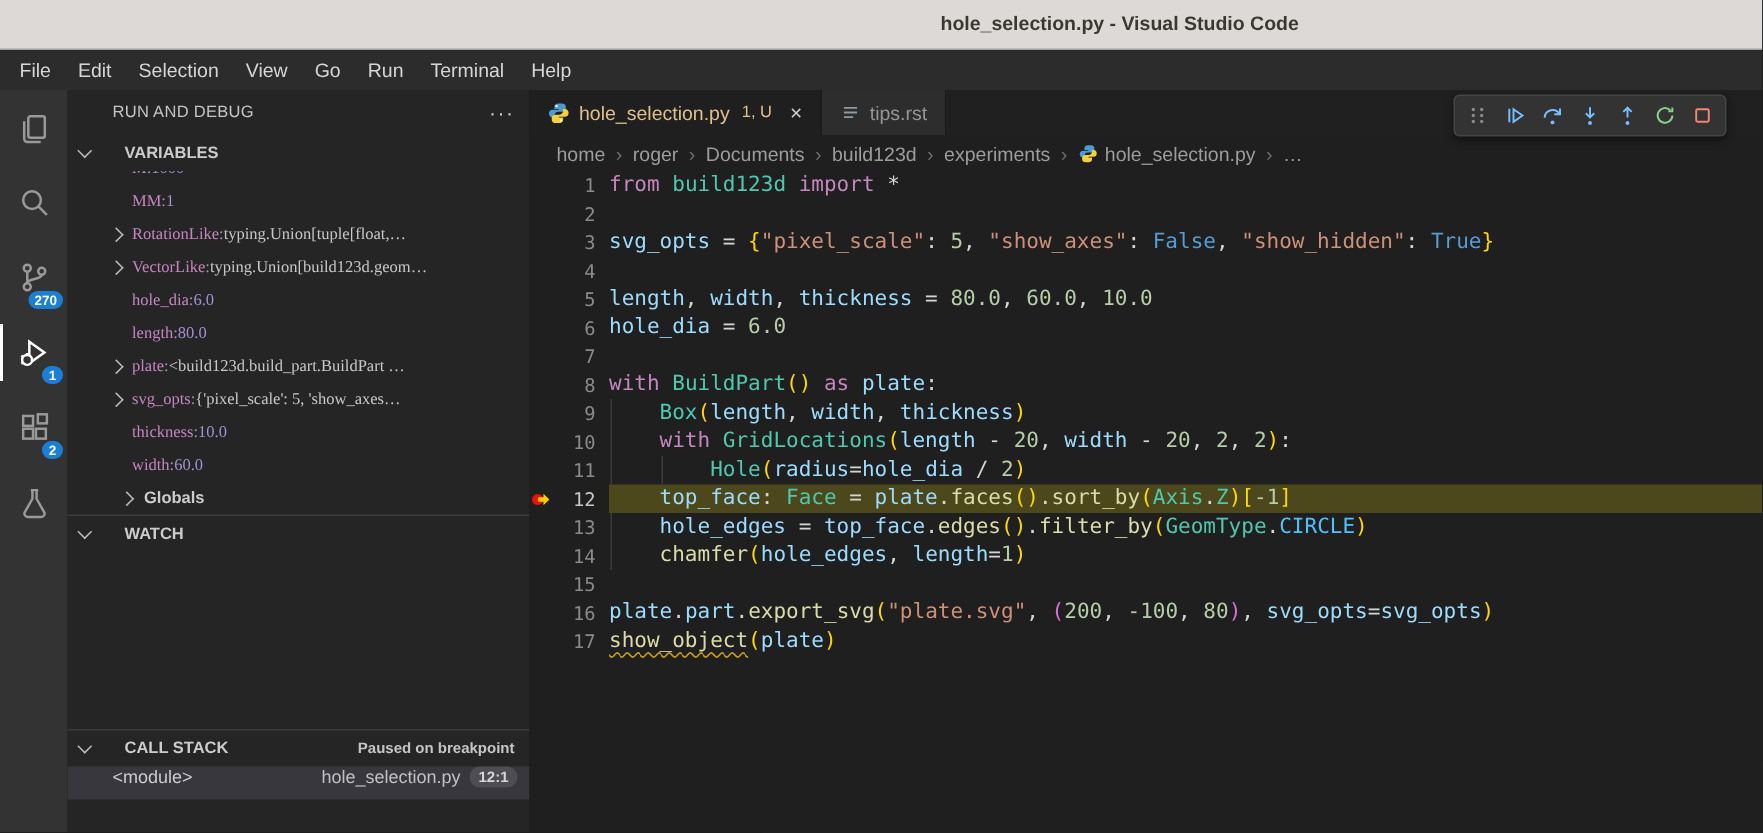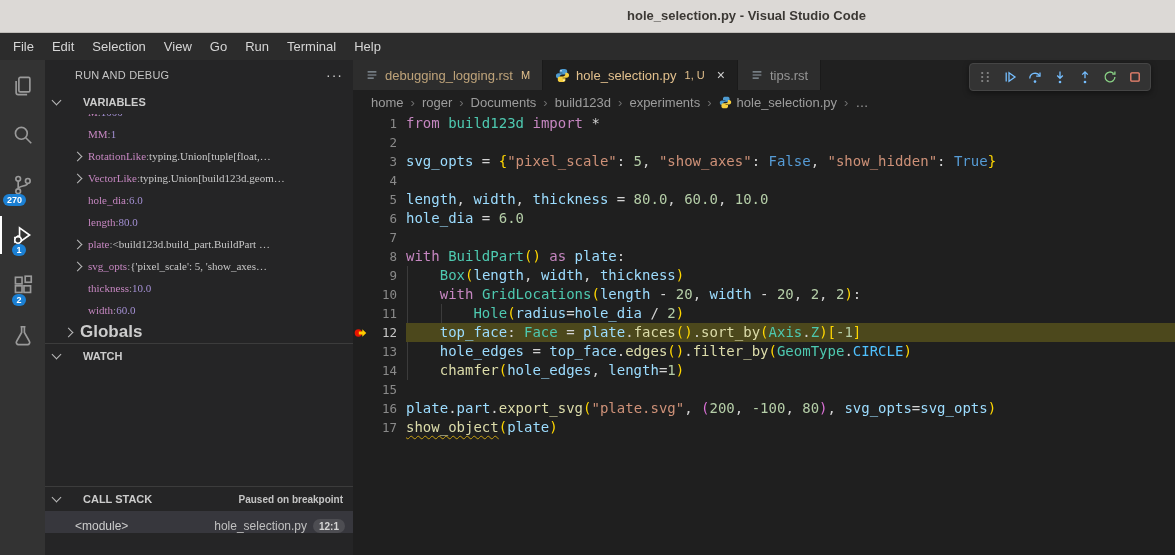--- a/index.html
+++ b/index.html
@@ -16,21 +16,21 @@
 
   
   .bodyrow{display:flex;height:495px;}
 
   
   .activitybar{width:45px;background:#333333;display:flex;flex-direction:column;align-items:center;flex:none;}
   .act{width:45px;height:50px;display:flex;align-items:center;justify-content:center;position:relative;}
   .act svg{stroke:#9a9a9a;fill:none;stroke-width:1.2;}
   .act.active svg{stroke:#ffffff;}
   .act.active::before{content:"";position:absolute;left:0;top:6px;bottom:6px;width:2px;background:#fff;}
-  .abadge{position:absolute;right:19px;bottom:4px;background:var(--badge-blue,#1b80d4);color:#fff;
+  .abadge{position:absolute;right:3px;bottom:4px;background:var(--badge-blue,#1b80d4);color:#fff;
     font-size:9px;font-weight:bold;border-radius:9px;padding:1.5px 4px;line-height:1;min-width:6px;text-align:center;}
 
   
   .sidebar{width:308px;background:#252526;flex:none;display:flex;flex-direction:column;font-size:13px;}
   .side-title{height:30px;display:flex;align-items:center;padding:0 10px 0 17px;flex:none;}
   .side-title .lbl{font-size:11px;color:#c5c5c5;flex:1;letter-spacing:.2px;padding-left:13px;}
   .side-title .more{color:#cccccc;font-size:14px;letter-spacing:1px;cursor:pointer;}
   .sect{height:24px;display:flex;align-items:center;padding-left:8px;flex:none;gap:23px;}
   .sect.bordered{border-top:1px solid #3c3c3c;}
   .sect .hlbl{font-size:11px;font-weight:bold;color:#cccccc;flex:1;}
@@ -40,24 +40,24 @@
   .chev.down{transform:rotate(45deg);margin-top:-3px;}
   .chev.right{transform:rotate(-45deg);}
   .vars{flex:none;font-family:Liberation Serif, serif;font-size:11px;}
   .var-clip{height:9px;overflow:hidden;}
   .var-row{height:22px;display:flex;align-items:center;padding-left:27px;white-space:nowrap;overflow:hidden;}
   .var-row .vchev{width:10px;flex:none;display:flex;justify-content:center;margin-right:6px;}
   .vn{color:#c586c0;}
   .vc{color:#9a9a9a;}
   .vv-num{color:var(--num-purple,#a490d4);}
   .vv-raw{color:#c8c8c8;}
-  .scope-row{height:22px;display:flex;align-items:center;padding-left:20px;gap:8px;
-    font-family:"Liberation Sans",sans-serif;font-size:17px;font-weight:bold;color:#cccccc;}
+  .scope-row{height:22px;display:flex;align-items:center;padding-left:36px;gap:8px;
+    font-family:"Liberation Sans",sans-serif;font-size:11px;font-weight:bold;color:#cccccc;}
   .watch-space{flex:1;}
-  .frame-row{height:22px;display:flex;align-items:flex-end;background:var(--sel-row,#37373d);
+  .frame-row{height:22px;display:flex;align-items:flex-start;background:var(--sel-row,#37373d);
     padding:0 8px 0 30px;gap:6px;}
   .frame-row .fname{font-size:12px;color:#cccccc;flex:1;}
   .frame-row .ffile{font-size:12px;color:#c0c0c0;}
   .frame-badge{background:#4d4d52;color:#d5d5d5;font-size:10px;font-weight:bold;border-radius:8px;padding:1.5px 6px;}
   .side-bottom{height:22px;flex:none;}
 
   
   .editor{flex:1;display:flex;flex-direction:column;background:#1f1f1f;min-width:0;position:relative;}
   .tabbar{height:30px;background:#202020;display:flex;flex:none;position:relative;}
   .tab{display:flex;align-items:center;gap:6px;padding:0 12px;font-size:13px;background:#2d2d2d;
@@ -272,27 +272,20 @@
         <span class="fname">&lt;module&gt;</span>
         <span class="ffile">hole_selection.py</span>
         <span class="frame-badge">12:1</span>
       </div>
 
       <div class="side-bottom"></div>
     </div>
 
     <div class="editor">
       <div class="tabbar">
-        <div class="tab">
-          <svg width="14" height="14" viewBox="0 0 16 16" class="ricon" fill="none">
-            <path d="M3 4.5h10M3 8h10M3 11.5h7"></path>
-          </svg>
-          <span class="tlabel-mod">debugging_logging.rst</span>
-          <span class="deco">M</span>
-        </div>
         <div class="tab active">
           <svg width="15" height="15" viewBox="0 0 16 16">
             <path fill="#4e9bd1" d="M7.9 1c-1.8 0-3 .8-3 2.2V5h3v.5H3.6C2 5.5 1 6.6 1 8.2 1 9.8 2 11 3.6 11H5V9.4C5 8 6.2 7 7.6 7h3C11.9 7 13 6 13 4.7V3.2C13 1.8 11.7 1 10.2 1z"></path>
             <circle cx="6.4" cy="3" r=".8" fill="#fff"></circle>
             <path fill="#f6cf3f" d="M8.1 15c1.8 0 3-.8 3-2.2V11h-3v-.5h4.3c1.6 0 2.6-1.1 2.6-2.7 0-1.6-1-2.8-2.6-2.8H11v1.6C11 8 9.8 9 8.4 9h-3C4.1 9 3 10 3 11.3v1.5C3 14.2 4.3 15 5.8 15z"></path>
             <circle cx="9.6" cy="13" r=".8" fill="#fff"></circle>
           </svg>
           <span class="tlabel-mod">hole_selection.py</span>
           <span class="deco">1, U</span>
           <span class="closex">×</span>

